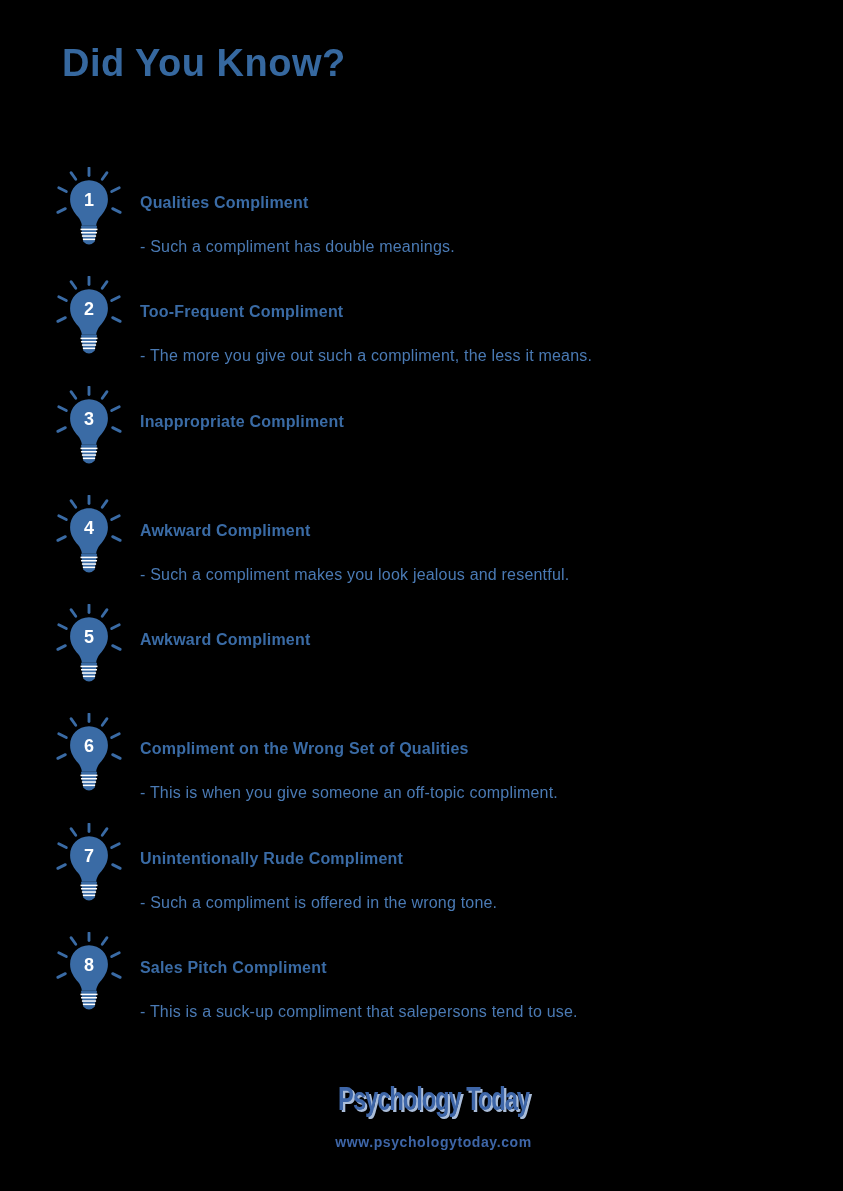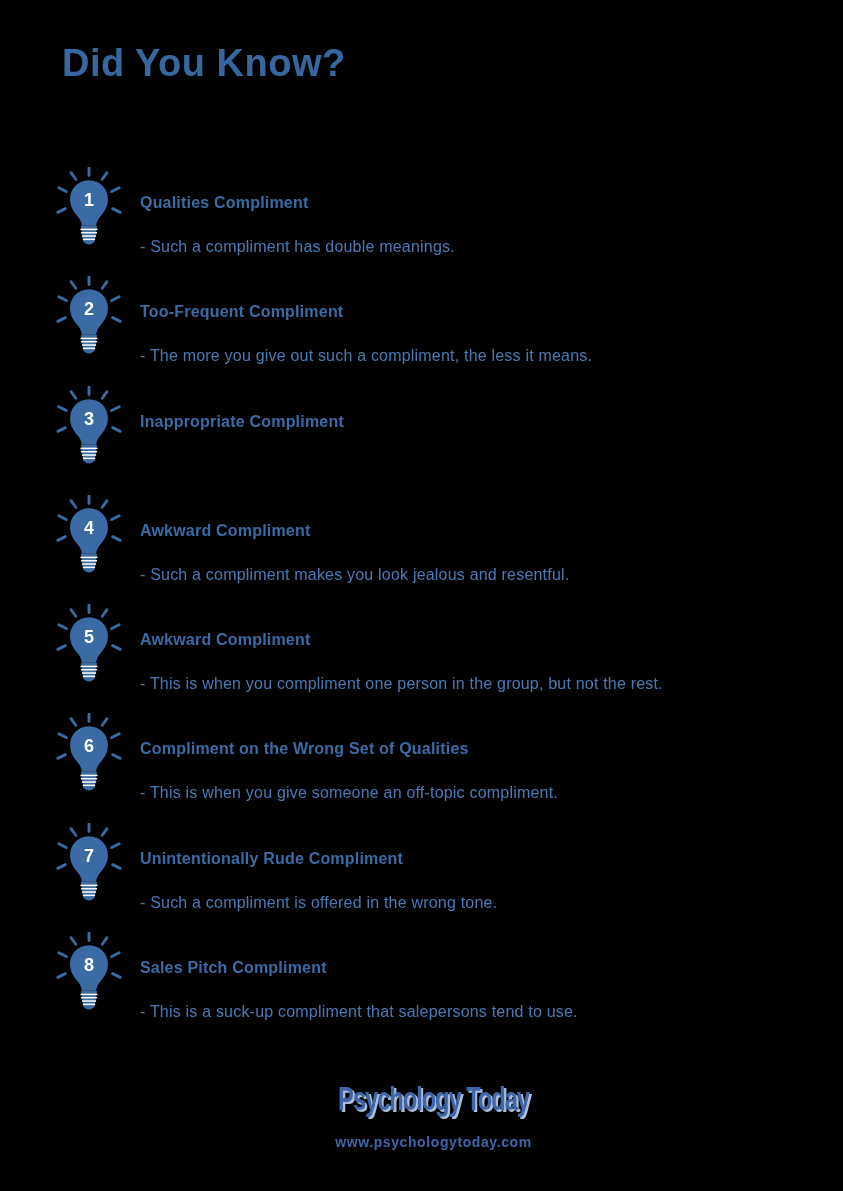--- a/index.html
+++ b/index.html
@@ -216,21 +216,20 @@
         <g stroke="#ffffff" stroke-width="1.6">
           <line x1="31" y1="66" x2="49" y2="66"></line>
           <line x1="31.5" y1="69.5" x2="48.5" y2="69.5"></line>
           <line x1="32.5" y1="73" x2="47.5" y2="73"></line>
           <line x1="33.5" y1="76.5" x2="46.5" y2="76.5"></line>
         </g>
         <text class="bulb-num" x="40" y="41" text-anchor="middle">5</text>
       </svg>
     </div>
     <div class="item-title">Awkward Compliment</div>
-    <div class="item-desc">- This is when you compliment one person in the group, but not the rest.</div>
   </div>
 
   <div class="item">
     <div class="item-icon">
       <svg viewBox="0 0 80 92" xmlns="http://www.w3.org/2000/svg">
         <g stroke="#3a6ba5" stroke-width="3" stroke-linecap="round">
           <line x1="40" y1="9" x2="40" y2="1"></line>
           <line x1="26" y1="13" x2="21" y2="6"></line>
           <line x1="54" y1="13" x2="59" y2="6"></line>
           <line x1="16" y1="26" x2="8" y2="22"></line>

